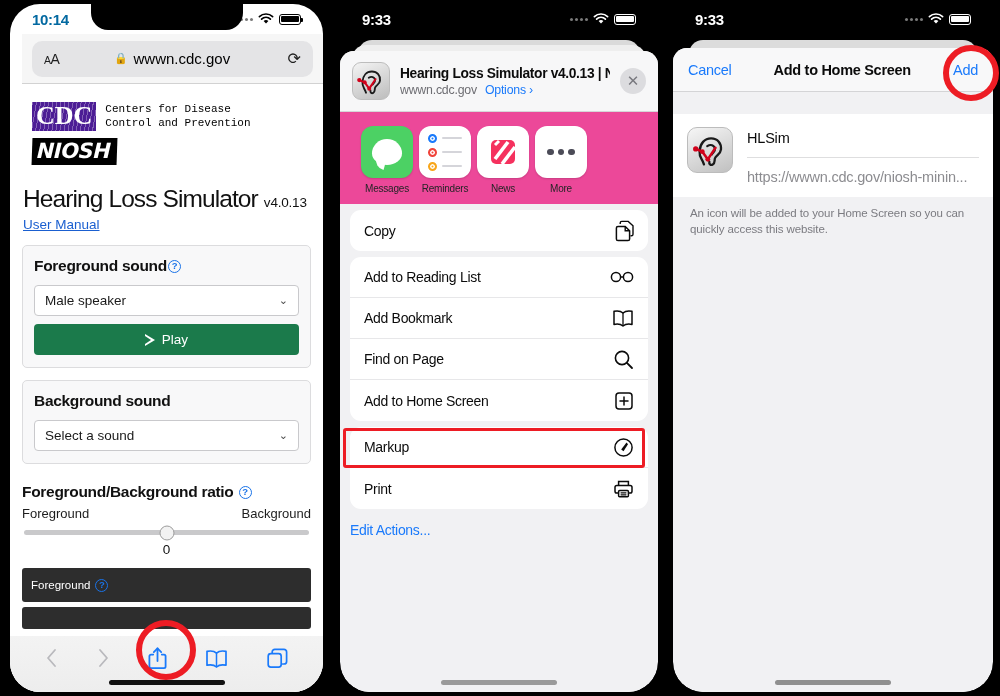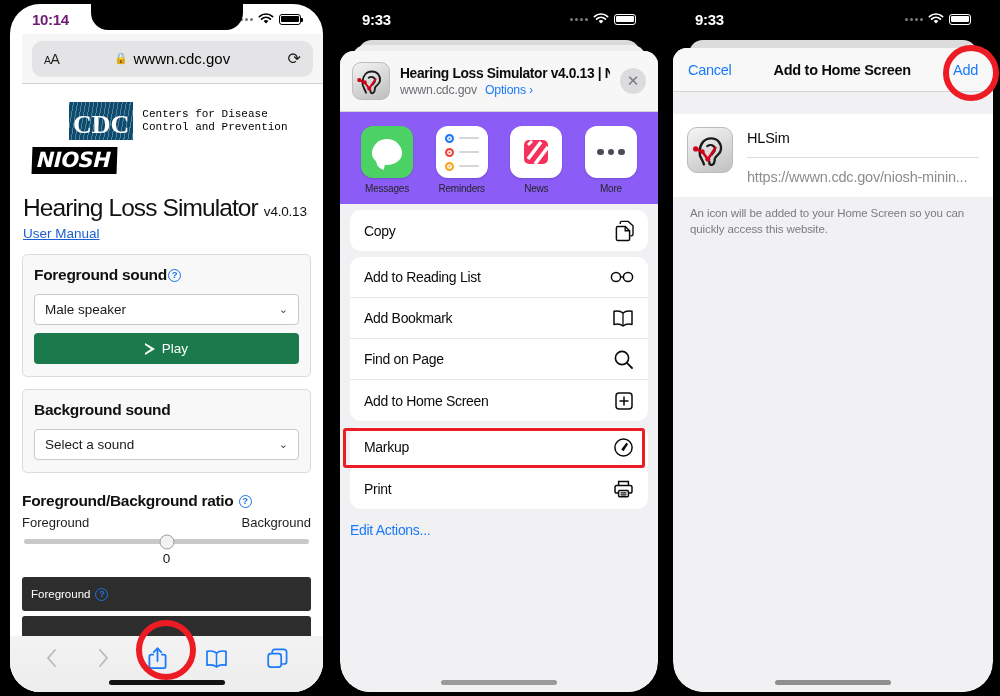--- a/index.html
+++ b/index.html
@@ -29,21 +29,21 @@
     overflow: hidden;
   }
 
   .statusbar {
     position: absolute; top: 0; left: 0; right: 0;
     height: 30px;
     display: flex; align-items: center;
     justify-content: space-between;
     padding: 0 22px;
     z-index: 40;
-    color: #701a75;
+    color: #0369a1;
     font-size: 15px; font-weight: bold;
     letter-spacing: -0.3px;
   }
   .sb-right { display: flex; align-items: center; gap: 5px; }
   .sb-dots { display: flex; gap: 2px; align-items: flex-end; }
   .sb-dots i { width: 3px; height: 3px; background: #7a7a7a; border-radius: 50%; display: block; }
   .battery {
     width: 22px; height: 11px; border: 1.4px solid #000; border-radius: 3px;
     position: relative; padding: 1.2px;
   }
@@ -95,23 +95,23 @@
   .reload { font-size: 16px; color: #1f1f1f; }
 
   .page-body {
     position: absolute; top: 80px; left: 0; right: 0; bottom: 0;
     background: #fff; padding: 14px 12px 0 12px; overflow: hidden;
   }
 
   .logo-block { margin: 4px 0 0 10px; }
   .cdc-row { display: flex; align-items: center; gap: 9px; }
   .cdc-mark {
-    background: #0c4a6e; color: #fff; font-family: "Liberation Serif", serif;
+    background: #4c1d95; color: #fff; font-family: "Liberation Serif", serif;
     font-weight: bold; font-size: 26px; letter-spacing: 0px;
-    padding: 10px 4px 2px 4px; line-height: 1; position: relative; margin-left: 37px;
+    padding: 1px 4px 2px 4px; line-height: 1; position: relative;
   }
   .cdc-mark span { position: relative; z-index: 2; }
   .cdc-mark::after{
     content:''; position:absolute; inset:0;
     background: repeating-linear-gradient(100deg, rgba(255,255,255,.30) 0 1px, transparent 1px 4px);
     z-index:1;
   }
   .cdc-words { font-size: 11px; line-height: 1.2; color: #000; font-family: Liberation Mono, monospace; }
   .niosh {
     margin-top: 7px; display: inline-block;
@@ -254,22 +254,22 @@
   .ss-sub { display: flex; align-items: center; gap: 8px; margin-top: 2px; }
   .ss-domain { font-size: 12.3px; color: #6d6d72; letter-spacing: -0.2px; }
   .ss-options { font-size: 12.3px; color: #1a7afb; letter-spacing: -0.2px; }
   .ss-close {
     width: 26px; height: 26px; border-radius: 50%; background: #dcdcdf;
     color: #78787e; display: flex; align-items: center; justify-content: center;
     font-size: 15px; flex: 0 0 auto;
   }
 
   .ss-apps {
-    display: flex; justify-content: space-between;
-    padding: 14px 18px 10px 18px; background: #8b5cf6;
+    display: flex; justify-content: flex-start;
+    padding: 14px 18px 10px 18px; background: #ec4899;
   }
   .ss-app { width: 58px; text-align: center; }
   .ss-app .tile {
     width: 52px; height: 52px; border-radius: 12px; margin: 0 auto;
     display: flex; align-items: center; justify-content: center;
     box-shadow: 0 1px 2px rgba(0,0,0,.16);
     position: relative; overflow: hidden;
   }
   .ss-app .lbl { font-size: 10px; color: #252527; margin-top: 5px; letter-spacing: -0.2px; }
 

